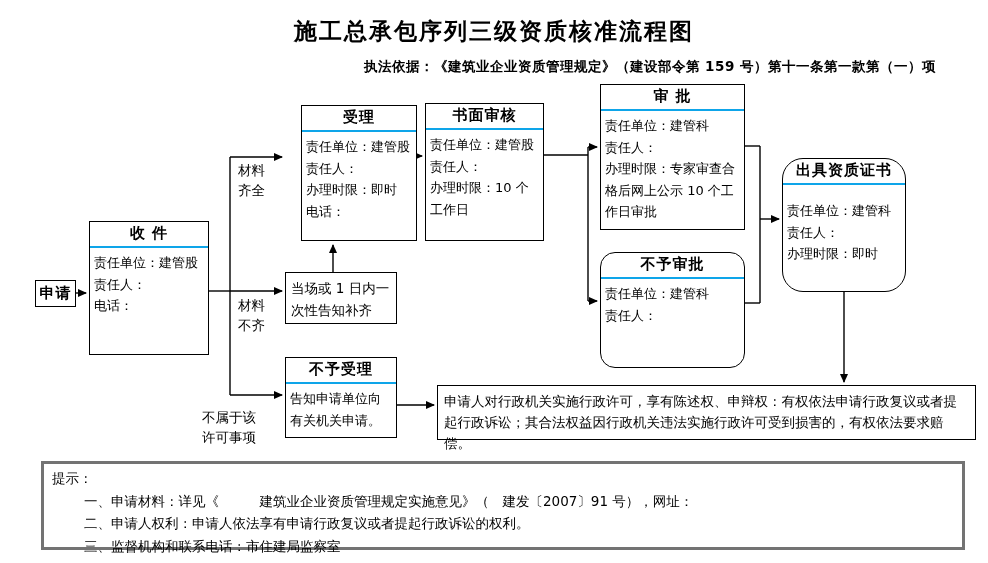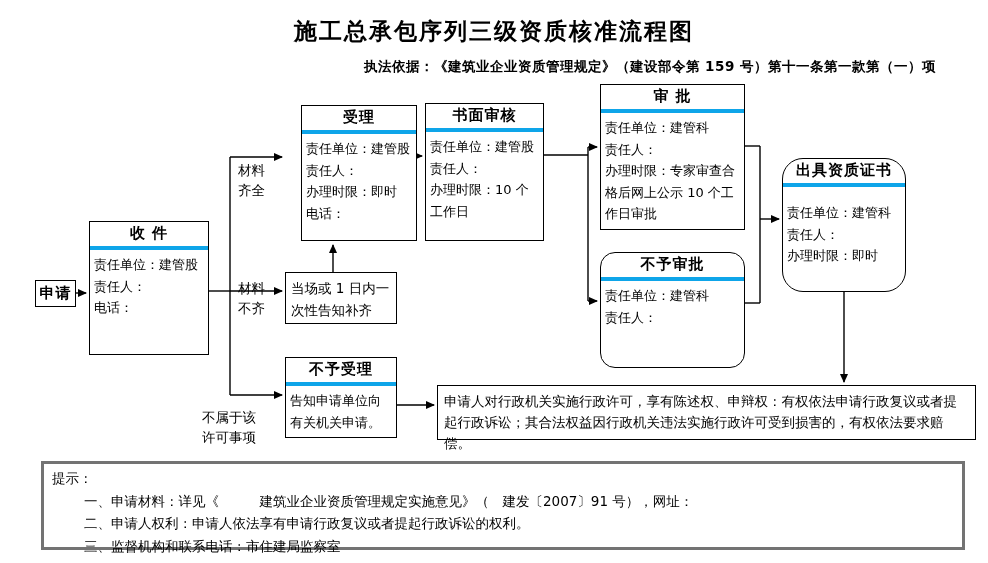--- a/index.html
+++ b/index.html
@@ -17,21 +17,21 @@
   }
   .page-subtitle{
     position:absolute;top:58px;left:0;width:936px;
     text-align:right;font-size:13.5px;font-weight:bold;letter-spacing:0.5px;
   }
   .node{
     position:absolute;border:1px solid #000;background:#fff;box-sizing:border-box;
   }
   .node-title{
     font-weight:bold;text-align:center;font-size:15px;
-    padding:2px 0 3px 0;border-bottom:4px solid #0ea5e9;letter-spacing:1px;
+    padding:2px 0 3px 0;border-bottom:2px solid #0ea5e9;letter-spacing:1px;
   }
   .node-body{
     padding:4px 3px 2px 4px;font-size:13px;line-height:21.5px;
     word-break:break-all;
   }
   .node-body.gap-top{padding-top:15px;}
   .plain-body{padding:4px 5px;font-size:13.5px;line-height:22px;word-break:break-all;}
   .small-box{
     display:flex;align-items:center;justify-content:center;
     font-weight:bold;font-size:15px;letter-spacing:1px;margin-left:8px;
@@ -149,21 +149,21 @@
   </div>
 
   <div class="node" style="left:285px;top:357px;width:112px;height:81px;">
     <div class="node-title">不予受理</div>
     <div class="node-body">告知申请单位向有关机关申请。</div>
   </div>
 
   <div class="rights-box" style="left:437px;top:385px;width:539px;height:55px;">申请人对行政机关实施行政许可，享有陈述权、申辩权：有权依法申请行政复议或者提起行政诉讼；其合法权益因行政机关违法实施行政许可受到损害的，有权依法要求赔偿。</div>
 
   <div class="edge-label" style="left:238px;top:160px;width:30px;">材料齐全</div>
-  <div class="edge-label" style="left:238px;top:278px;width:30px;">材料不齐</div>
+  <div class="edge-label" style="left:238px;top:295px;width:30px;">材料不齐</div>
   <div class="edge-label" style="left:202px;top:407px;width:60px;">不属于该许可事项</div>
 
   <div class="notes-box" style="left:41px;top:461px;width:924px;height:89px;">
     <div>提示：</div>
     <div class="note-item">一、申请材料：详见《　　　建筑业企业资质管理规定实施意见》（　建发〔2007〕91 号），网址：</div>
     <div class="note-item">二、申请人权利：申请人依法享有申请行政复议或者提起行政诉讼的权利。</div>
     <div class="note-item">三、监督机构和联系电话：市住建局监察室</div>
   </div>
 
 </div>

